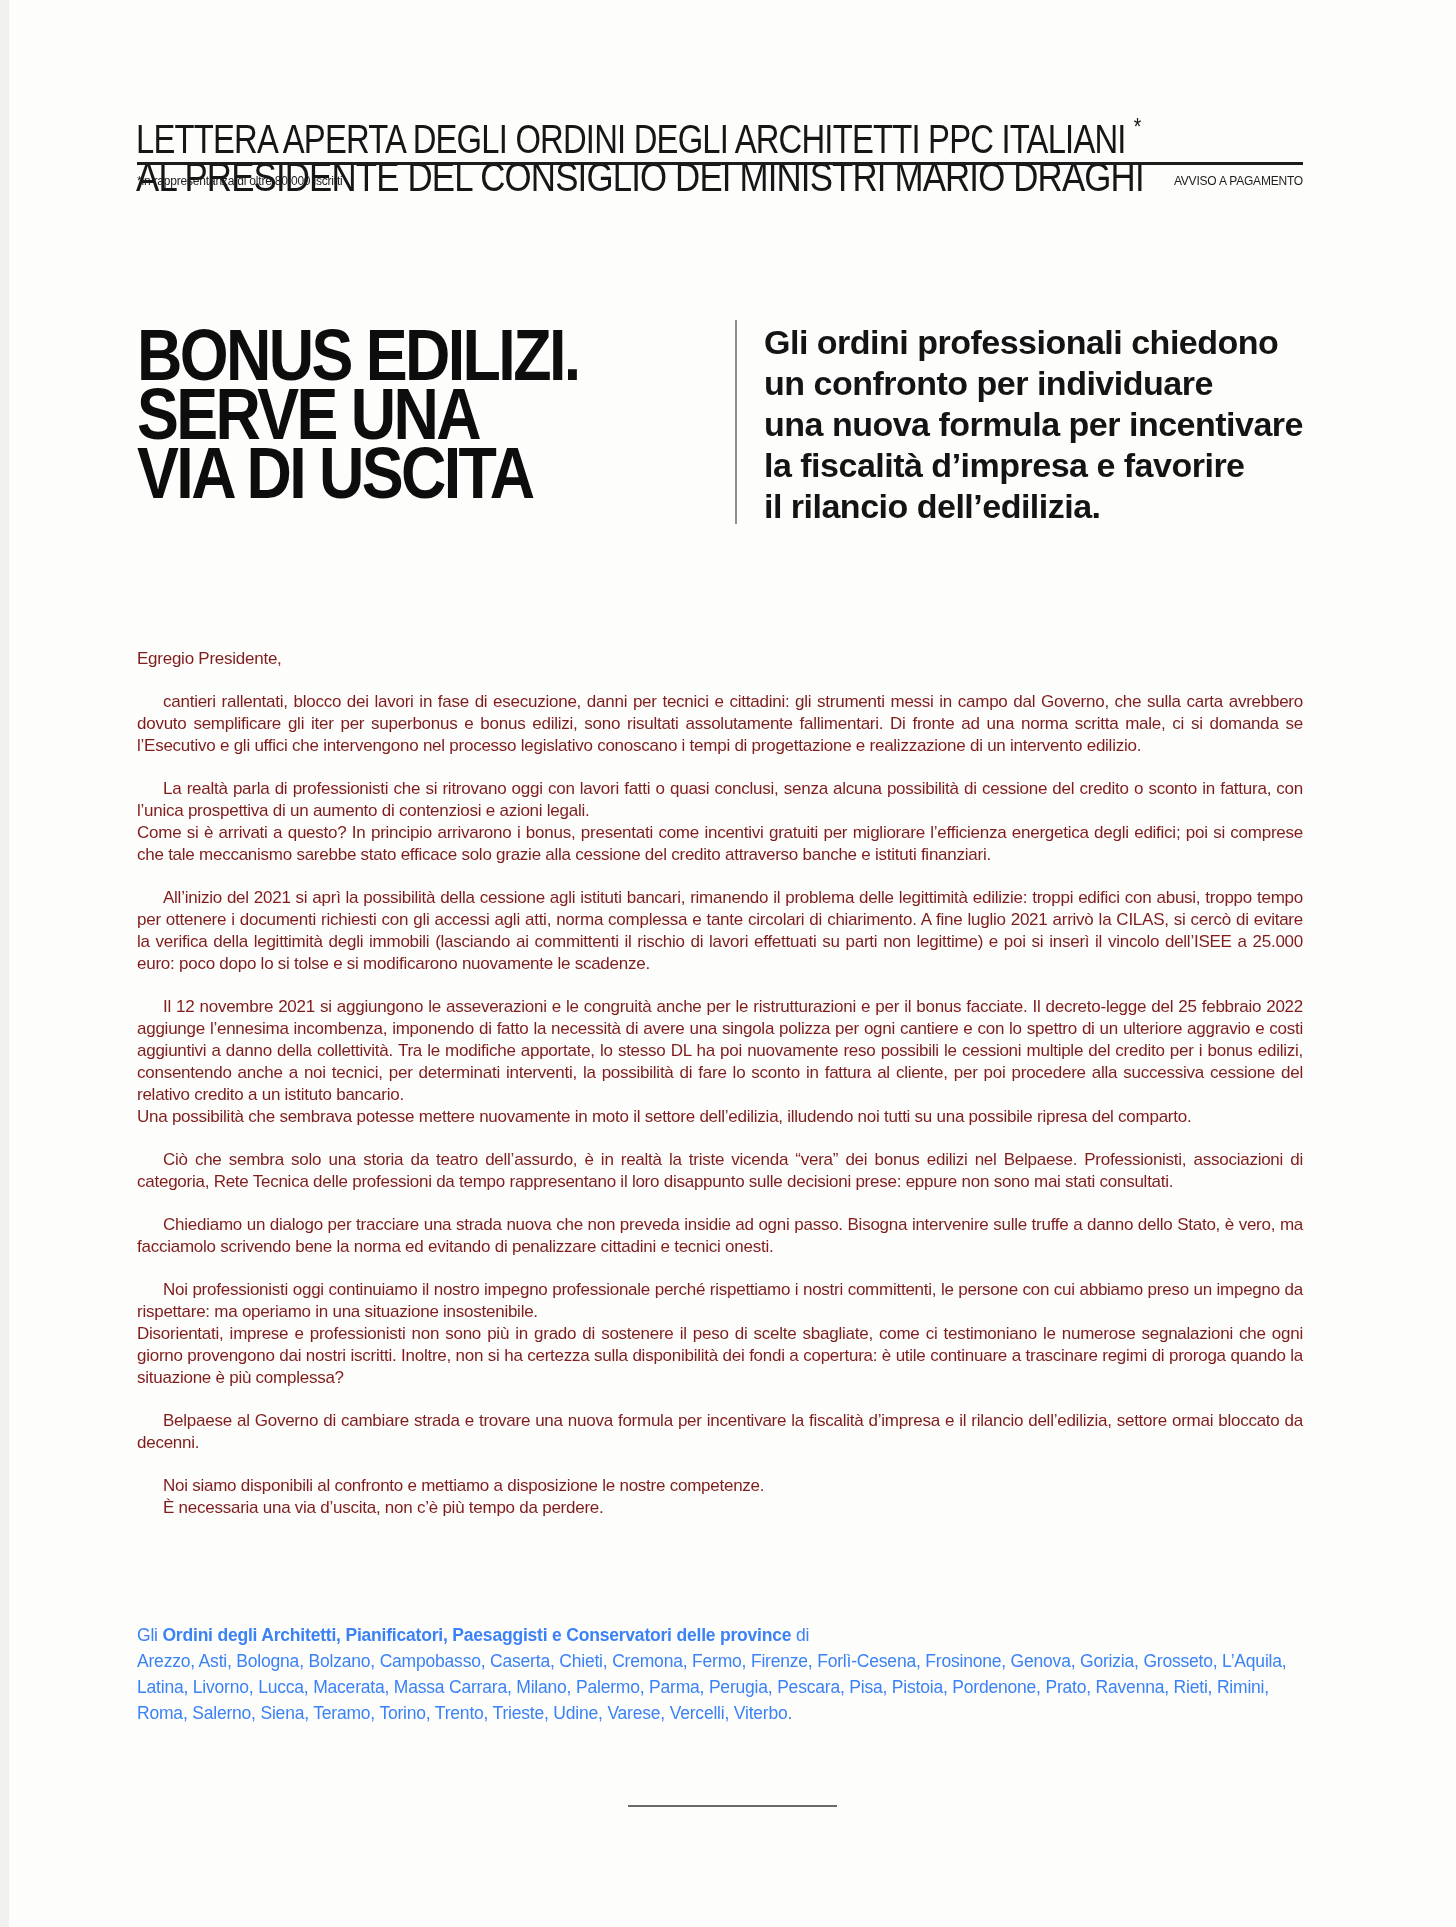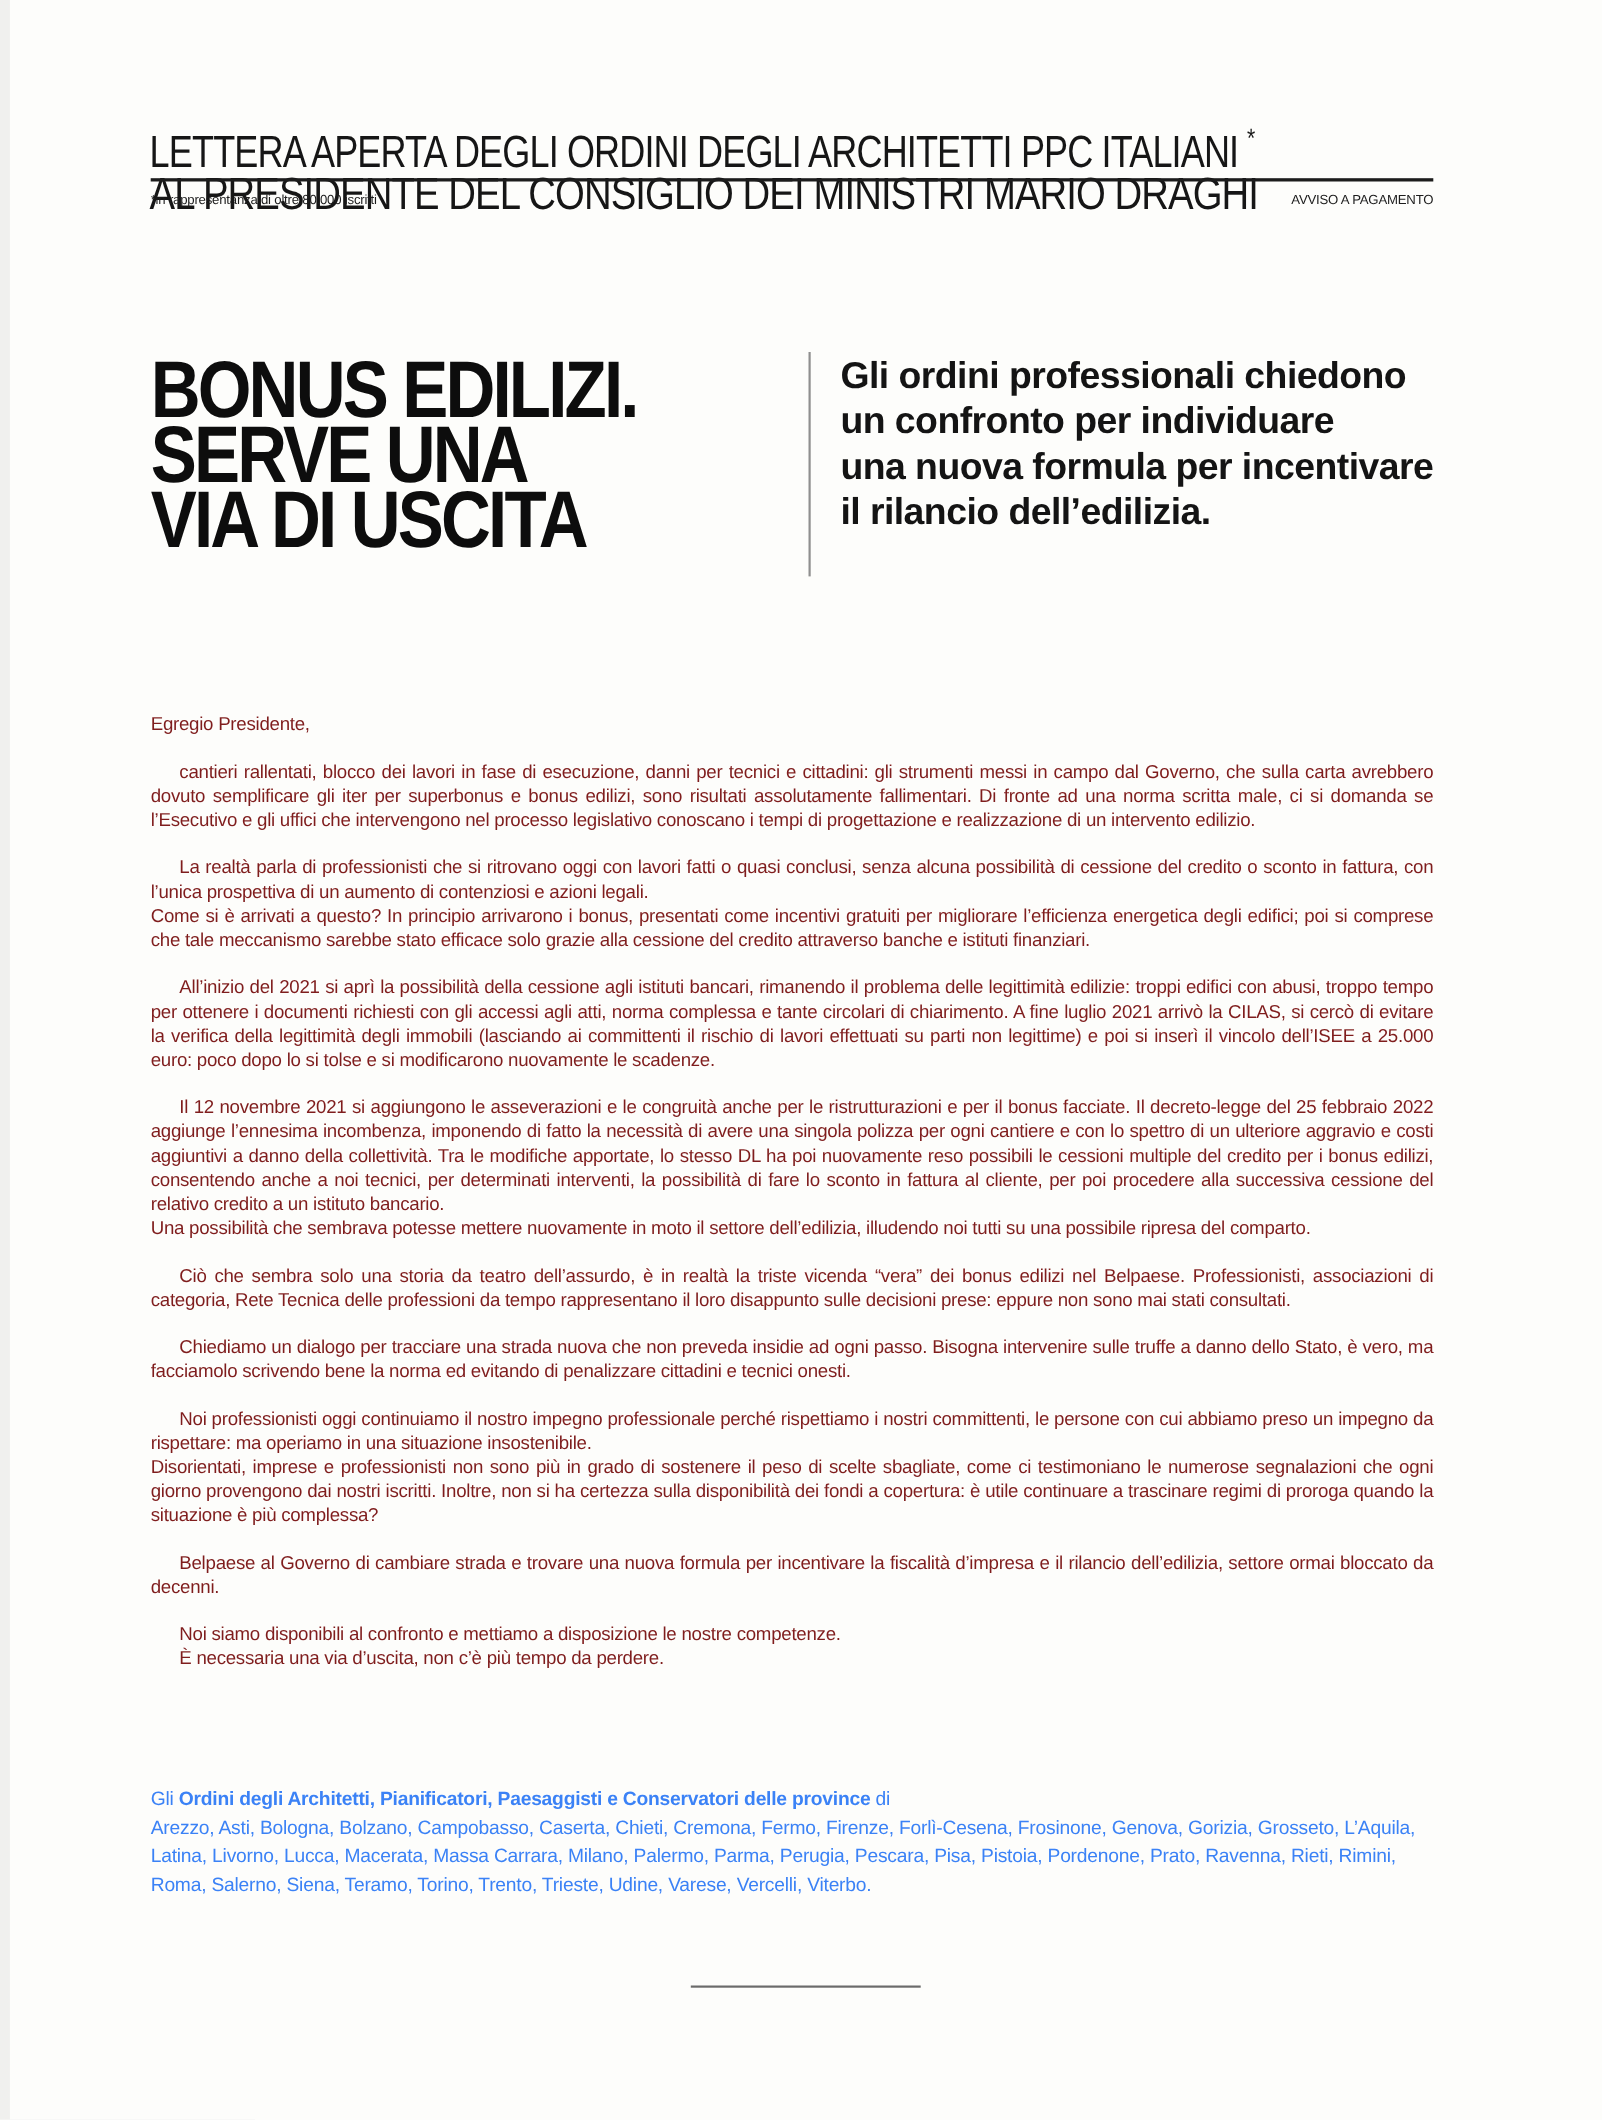--- a/index.html
+++ b/index.html
@@ -86,20 +86,21 @@
     <div class="hl">SERVE UNA</div>
     <div class="hl">VIA DI USCITA</div>
   </section>
 
   <div class="hl-divider"></div>
 
   <section class="standfirst">
     <div class="sf-line">Gli ordini professionali chiedono</div>
     <div class="sf-line">un confronto per individuare</div>
     <div class="sf-line">una nuova formula per incentivare</div>
+    <div class="sf-line">la fiscalità d’impresa e favorire</div>
     <div class="sf-line">il rilancio dell’edilizia.</div>
   </section>
 
   <section class="letter">
     <p class="salutation">Egregio Presidente,</p>
     <p class="gap indent">cantieri rallentati, blocco dei lavori in fase di esecuzione, danni per tecnici e cittadini: gli strumenti messi in campo dal Governo, che sulla carta avrebbero dovuto semplificare gli iter per superbonus e bonus edilizi, sono risultati assolutamente fallimentari. Di fronte ad una norma scritta male, ci si domanda se l’Esecutivo e gli uffici che intervengono nel processo legislativo conoscano i tempi di progettazione e realizzazione di un intervento edilizio.</p>
     <p class="gap indent">La realtà parla di professionisti che si ritrovano oggi con lavori fatti o quasi conclusi, senza alcuna possibilità di cessione del credito o sconto in fattura, con l’unica prospettiva di un aumento di contenziosi e azioni legali.</p>
     <p>Come si è arrivati a questo? In principio arrivarono i bonus, presentati come incentivi gratuiti per migliorare l’efficienza energetica degli edifici; poi si comprese che tale meccanismo sarebbe stato efficace solo grazie alla cessione del credito attraverso banche e istituti finanziari.</p>
     <p class="gap indent">All’inizio del 2021 si aprì la possibilità della cessione agli istituti bancari, rimanendo il problema delle legittimità edilizie: troppi edifici con abusi, troppo tempo per ottenere i documenti richiesti con gli accessi agli atti, norma complessa e tante circolari di chiarimento. A fine luglio 2021 arrivò la CILAS, si cercò di evitare la verifica della legittimità degli immobili (lasciando ai committenti il rischio di lavori effettuati su parti non legittime) e poi si inserì il vincolo dell’ISEE a 25.000 euro: poco dopo lo si tolse e si modificarono nuovamente le scadenze.</p>
     <p class="gap indent">Il 12 novembre 2021 si aggiungono le asseverazioni e le congruità anche per le ristrutturazioni e per il bonus facciate. Il decreto-legge del 25 febbraio 2022 aggiunge l’ennesima incombenza, imponendo di fatto la necessità di avere una singola polizza per ogni cantiere e con lo spettro di un ulteriore aggravio e costi aggiuntivi a danno della collettività. Tra le modifiche apportate, lo stesso DL ha poi nuovamente reso possibili le cessioni multiple del credito per i bonus edilizi, consentendo anche a noi tecnici, per determinati interventi, la possibilità di fare lo sconto in fattura al cliente, per poi procedere alla successiva cessione del relativo credito a un istituto bancario.</p>

